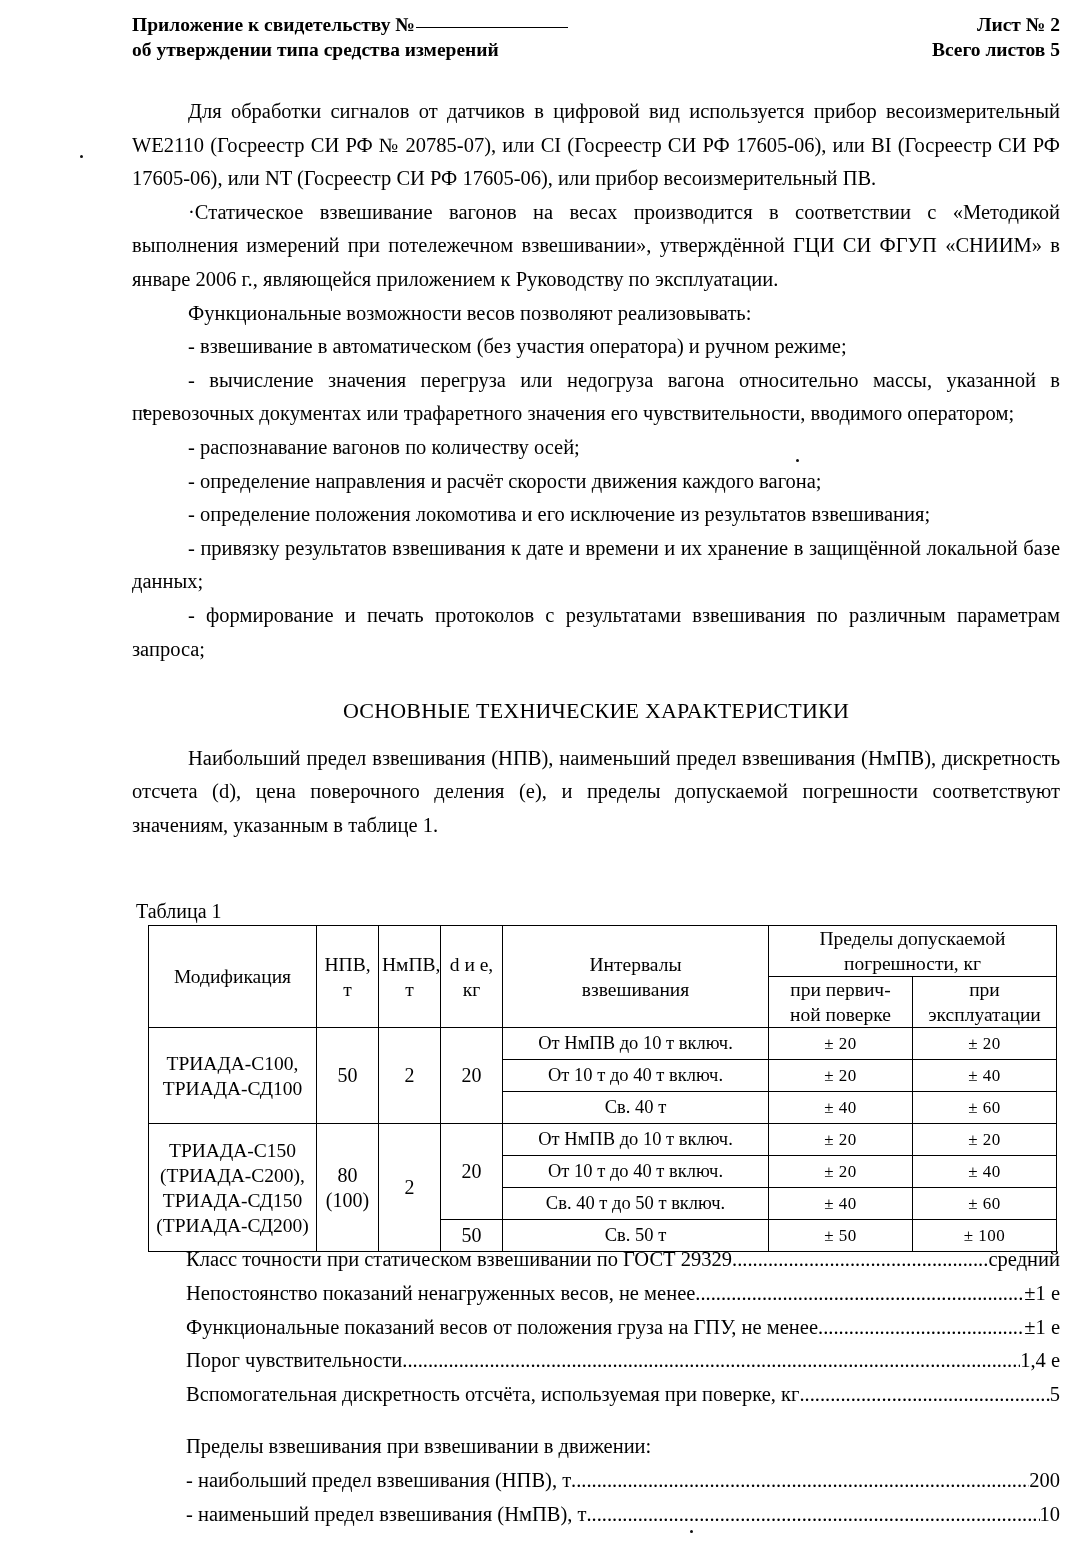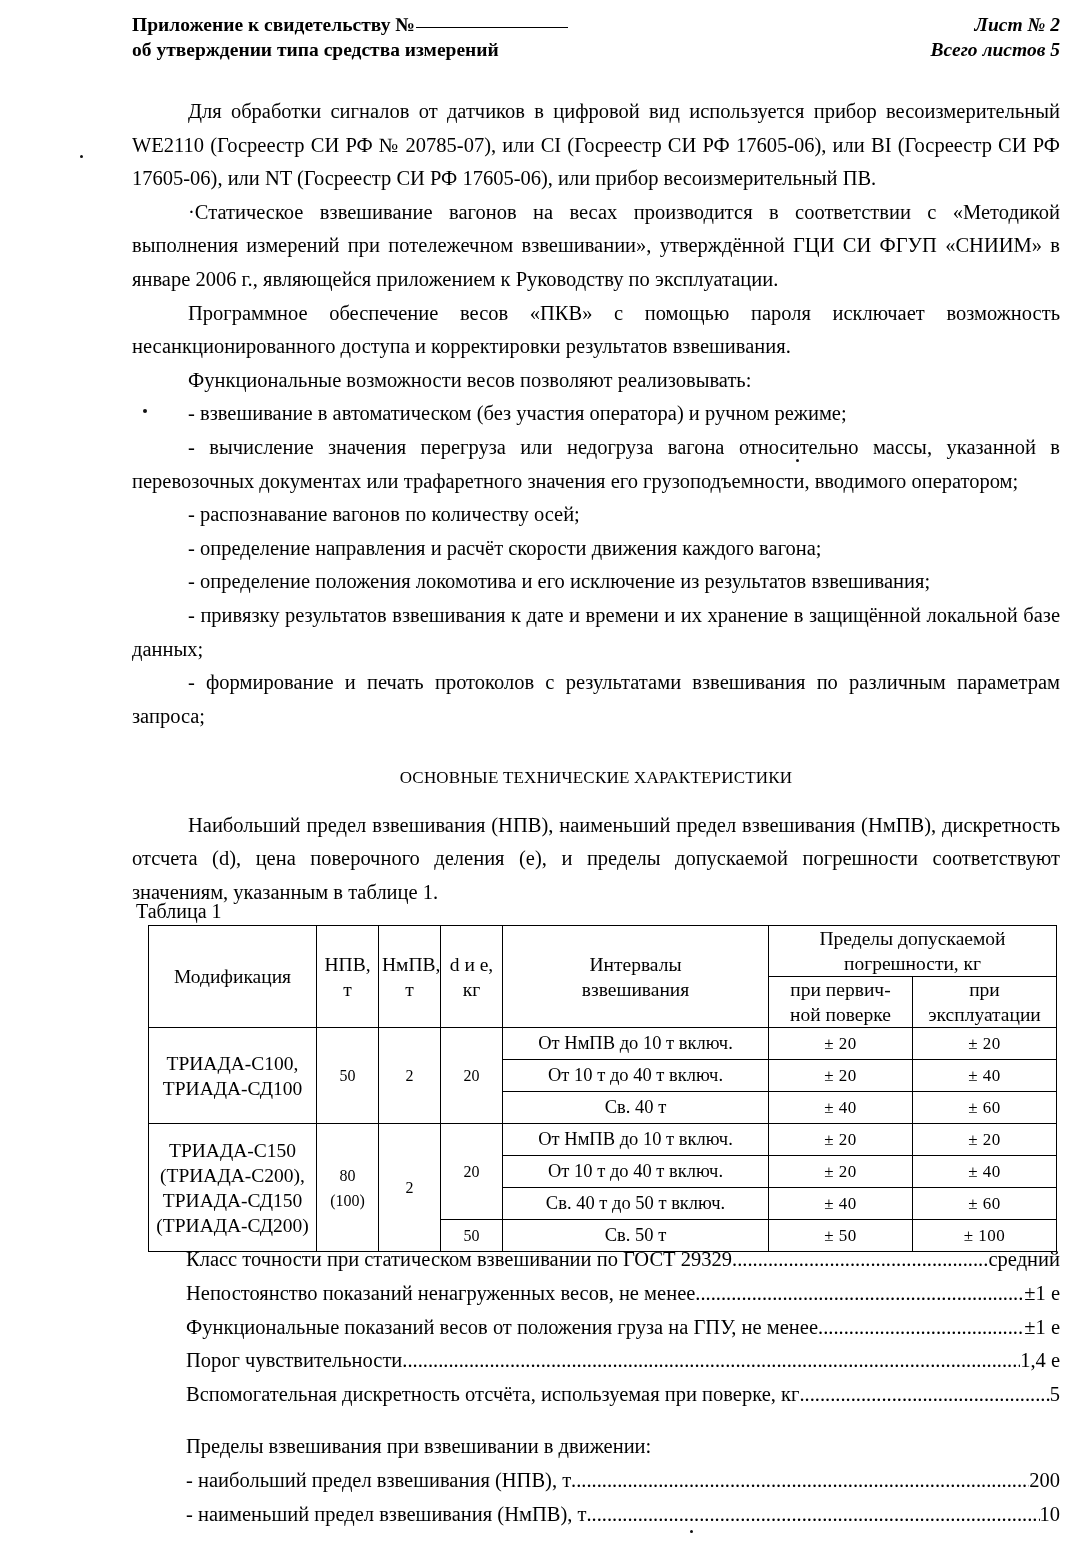--- a/index.html
+++ b/index.html
@@ -42,42 +42,42 @@
   }
   .hdr-left { display: inline-flex; align-items: baseline; }
   .hdr-blank {
     display: inline-block;
     width: 152px;
     border-bottom: 1.5px solid #000;
     margin-left: 1px;
     position: relative;
     top: -3px;
   }
-  .hdr-right { text-align: center; font-style: italic; }
+  .hdr-right { text-align: center; }
 
   
   .body-wrap {
     position: absolute;
     left: 132px;
     top: 95px;
     width: 928px;
     font-size: 20.5px;
     line-height: 33.6px;
   }
   p.para {
     margin: 0;
     text-align: justify;
     text-indent: 56px;
     text-justify: inter-word;
   }
 
   .section-title {
     margin: 0;
     text-align: center;
-    font-size: 17px;
+    font-size: 22px;
     line-height: 33.6px;
     font-weight: 400;
     letter-spacing: 0.2px;
   }
   .spacer-sm { height: 14px; }
   .spacer-md { height: 28px; }
 
   
   .table-label {
     position: absolute;
@@ -110,21 +110,21 @@
     text-align: left;
     padding-left: 6px;
     font-size: 18.5px;
     height: 31px;
   }
   td.mod-cell {
     font-size: 19.5px;
     line-height: 27px;
     white-space: nowrap;
   }
-  td.num-cell { font-size: 16px; }
+  td.num-cell { font-size: 20px; }
   td.err-cell { font-size: 17px; letter-spacing: 0.5px; }
   .col-mod   { width: 168px; }
   .col-npv   { width: 62px; }
   .col-nmpv  { width: 62px; }
   .col-de    { width: 62px; }
   .col-int   { width: 266px; }
   .col-e1    { width: 144px; }
   .col-e2    { width: 144px; }
   .hdr-tall { height: 86px; }
   .thin-border-row td.interval-cell,
@@ -181,25 +181,24 @@
     <div class="hrow">
       <span>об утверждении типа средства измерений</span>
       <span class="hdr-right">Всего листов 5</span>
     </div>
   </div>
 
   <div class="body-wrap">
 
     <p class="para">Для обработки сигналов от датчиков в цифровой вид используется прибор весоизмерительный WE2110 (Госреестр СИ РФ № 20785-07), или CI (Госреестр СИ РФ 17605-06), или BI (Госреестр СИ РФ 17605-06), или NT (Госреестр СИ РФ 17605-06), или прибор весоизмерительный ПВ.</p>
     <p class="para">·Статическое взвешивание вагонов на весах производится в соответствии с «Методикой выполнения измерений при потележечном взвешивании», утверждённой ГЦИ СИ ФГУП «СНИИМ» в январе 2006 г., являющейся приложением к Руководству по эксплуатации.</p>
-    <p class="para">Программное обеспечение весов «ПКВ» с помощью пароля исключает возможность несанкционированного доступа и корректировки результатов взвешивания.</p>
     <p class="para">Функциональные возможности весов позволяют реализовывать:</p>
 
     <p class="para">- взвешивание в автоматическом (без участия оператора) и ручном режиме;</p>
-    <p class="para">- вычисление значения перегруза или недогруза вагона относительно массы, указанной в перевозочных документах или трафаретного значения его грузоподъемности, вводимого оператором;</p>
+    <p class="para">- вычисление значения перегруза или недогруза вагона относительно массы, указанной в перевозочных документах или трафаретного значения его чувствительности, вводимого оператором;</p>
     <p class="para">- распознавание вагонов по количеству осей;</p>
     <p class="para">- определение направления и расчёт скорости движения каждого вагона;</p>
     <p class="para">- определение положения локомотива и его исключение из результатов взвешивания;</p>
     <p class="para">- привязку результатов взвешивания к дате и времени и их хранение в защищённой локальной базе данных;</p>
     <p class="para">- формирование и печать протоколов с результатами взвешивания по различным параметрам запроса;</p>
 
     <div class="spacer-md"></div>
     <p class="section-title">ОСНОВНЫЕ ТЕХНИЧЕСКИЕ ХАРАКТЕРИСТИКИ</p>
     <div class="spacer-sm"></div>
     <p class="para">Наибольший предел взвешивания (НПВ), наименьший предел взвешивания (НмПВ), дискретность отсчета (d), цена поверочного деления (e), и пределы допускаемой погрешности соответствуют значениям, указанным в таблице 1.</p>

